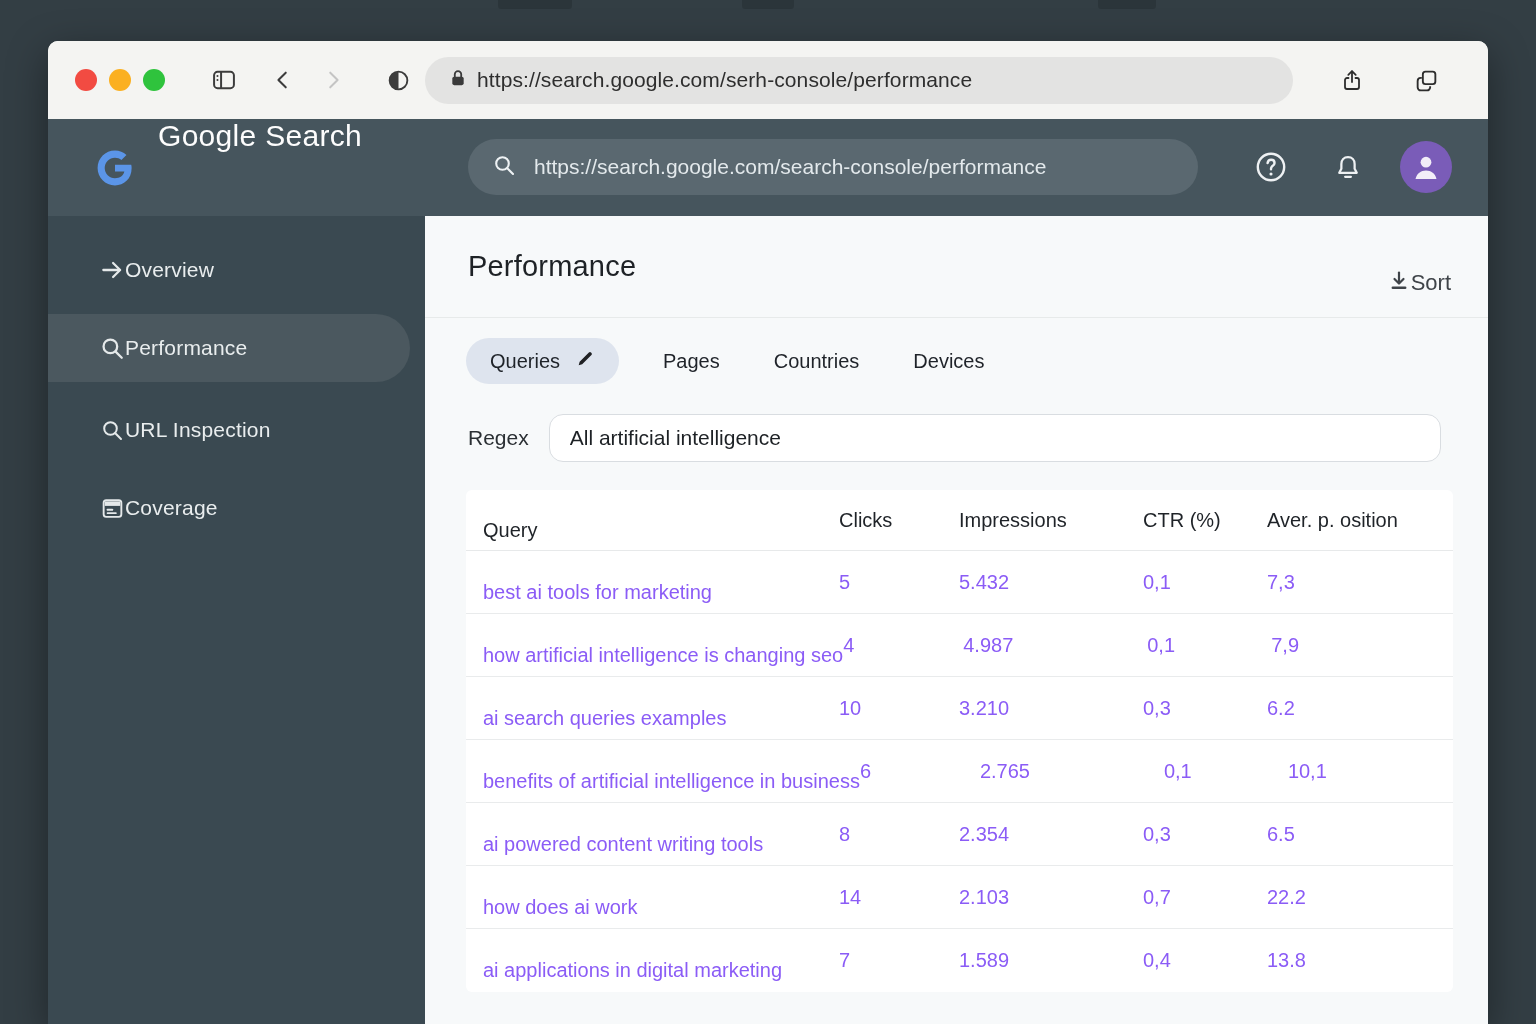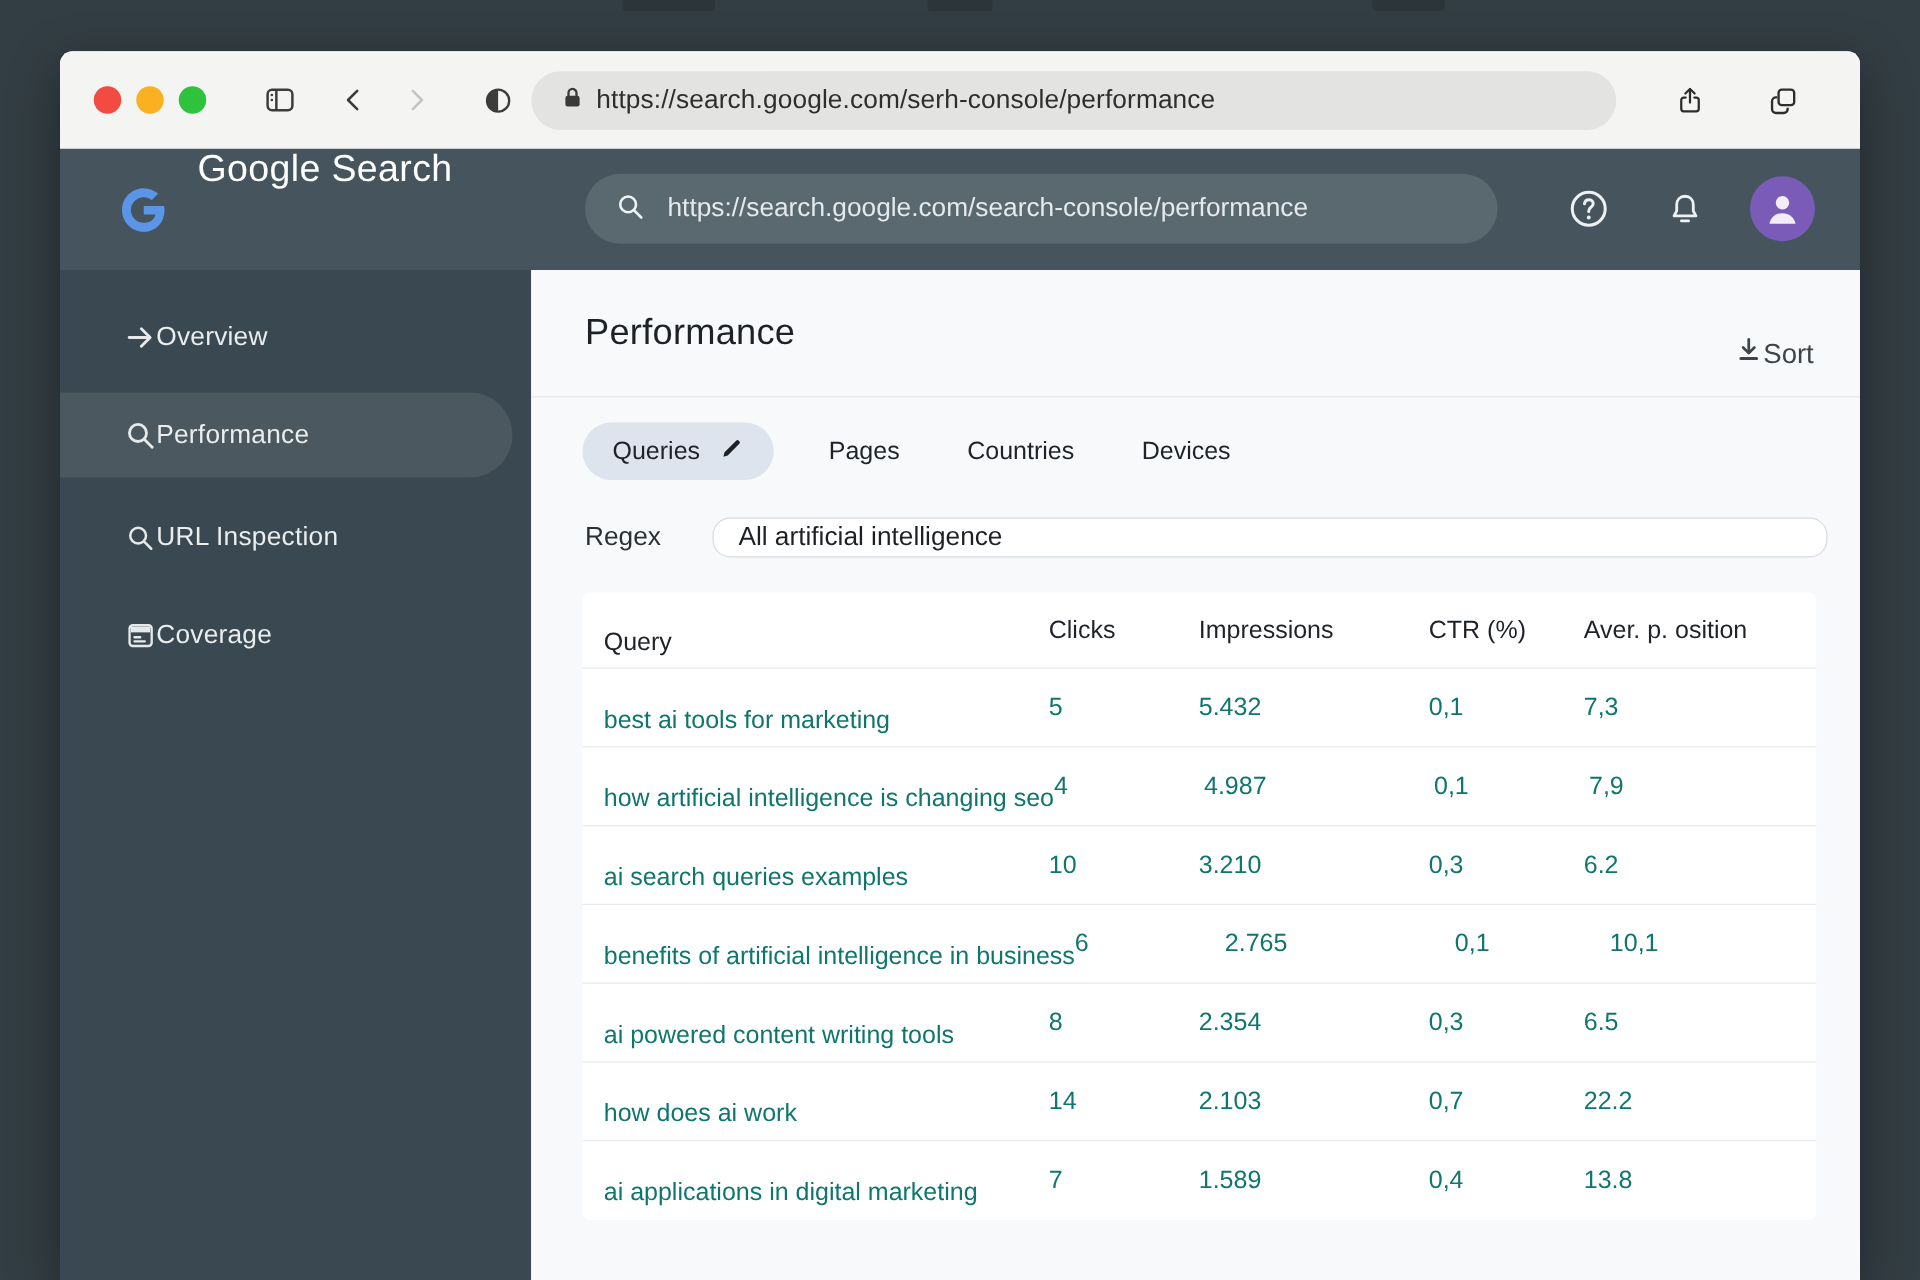--- a/index.html
+++ b/index.html
@@ -69,32 +69,32 @@
     color:#3f4449; cursor:pointer;margin-top:32px; }
   .sort-label { font-size:22px; }
 
   .tabs { display:flex; align-items:center; gap:34px; margin:20px 0 0 41px; }
   .tab { font-size:20px; color:#1f2329; padding:0 10px; height:46px; display:flex; align-items:center; gap:16px; cursor:pointer; }
   .tab.active { background:#dee4ee; border-radius:23px; padding:0 24px; }
 
   .filter-row { display:flex; align-items:center; margin:30px 0 0 43px; }
   .filter-label { font-size:21px; color:#2b3034; }
   .filter-input {
-    margin-left:41px; width:892px; height:32px; border:1.5px solid #d9dde1; border-radius:14px;
+    margin-left:20px; width:892px; height:48px; border:1.5px solid #d9dde1; border-radius:14px;
     background:#fff; font-size:21px; color:#1d2125; padding:0 20px;
     font-family:inherit; outline:none;
   }
 
   .table-card { margin:28px 0 0 41px; width:987px; background:#fff; border-radius:6px; }
   .t-head, .t-row {
     display:grid; grid-template-columns:1fr 120px 184px 124px 169px;
     align-items:center; padding:0 17px;
   }
   .t-head { height:61px; border-bottom:1px solid #e7e9ea; font-size:20px; font-weight:500; color:#1f2328; }
-  .t-row { height:63px; border-bottom:1px solid #e9ebec; font-size:20px; color:#0f766e; }
+  .t-row { height:63px; border-bottom:1px solid #e9ebec; font-size:20px; color:#8b5cf6; }
   .t-row:last-child { border-bottom:none; }
   .num { text-align:left; white-space:nowrap; }
   .qcell { white-space:nowrap; overflow:visible;margin-top:20px; }
 </style>
 </head>
 <body>
 
 <div class="desk-tab" style="left:498px;width:74px;"></div>
 <div class="desk-tab" style="left:742px;width:52px;"></div>
 <div class="desk-tab" style="left:1098px;width:58px;"></div>

